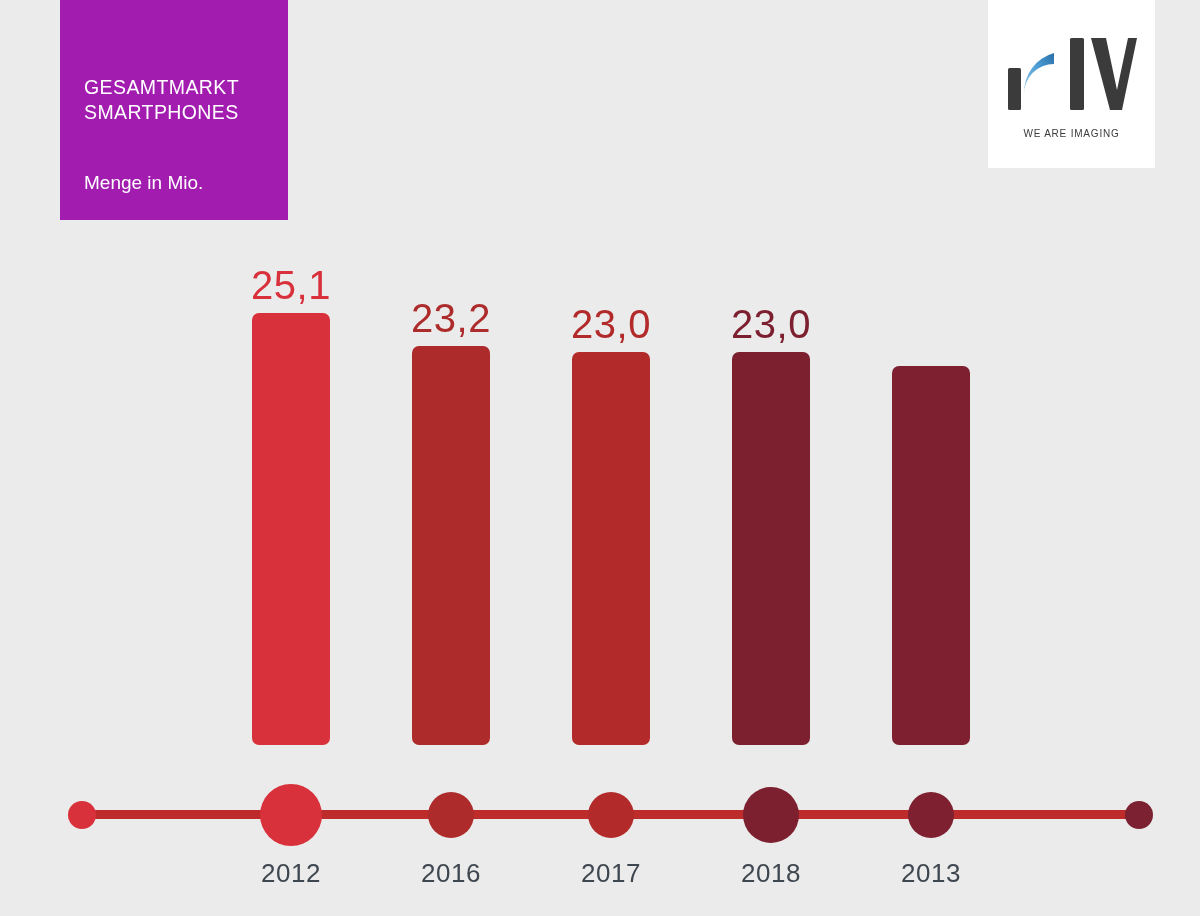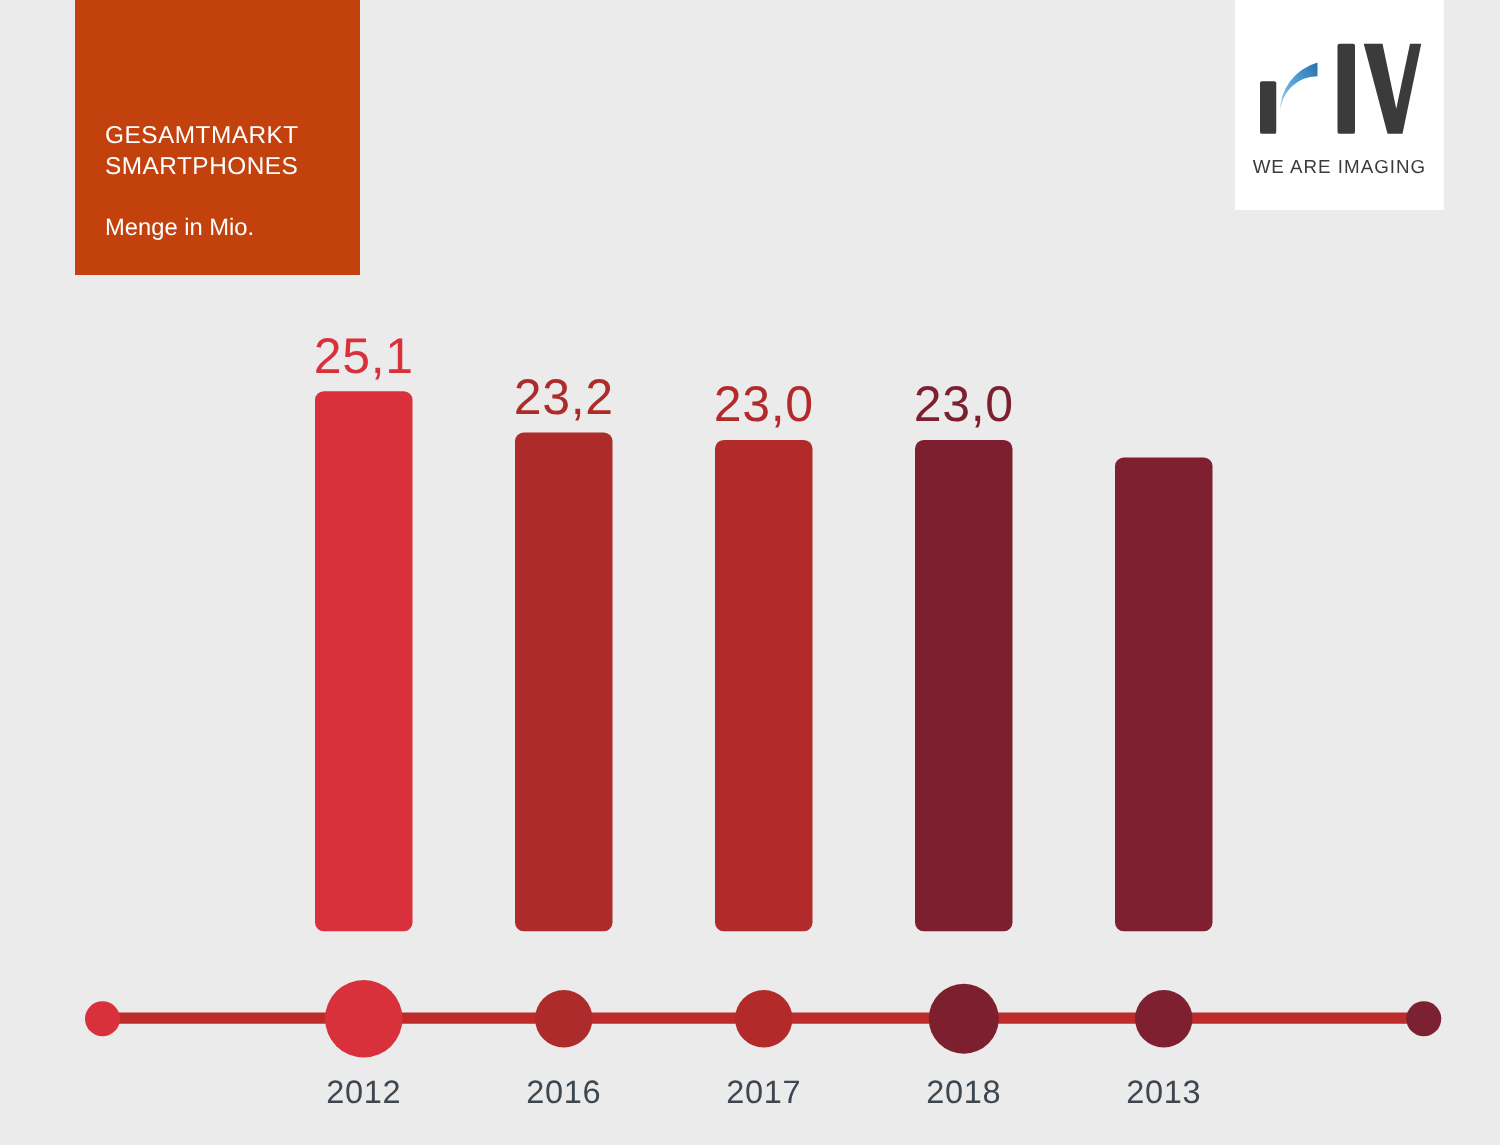--- a/index.html
+++ b/index.html
@@ -61,21 +61,21 @@
     align-items: center;
     justify-content: center;
   }
   #logo-mark {
     width: 132px;
     height: 76px;
     margin-top: 6px;
   }
   #logo-tagline {
     margin-top: 16px;
-    font-size: 15px;
+    font-size: 10px;
     letter-spacing: 0.8px;
     color: #3b3b3b;
     font-family: "Liberation Sans Narrow", "Liberation Sans", sans-serif;
   }
 
   
   #chart {
     position: absolute;
     left: 0;
     top: 0;
@@ -130,21 +130,21 @@
     text-align: center;
     font-size: 26px;
     color: #3e4750;
     font-family: "Liberation Sans Narrow", "Liberation Sans", sans-serif;
     letter-spacing: 0.5px;
   }
 </style>
 </head>
 <body style="background: rgb(235, 235, 235);">
 
-<div id="title-box" style="background: #c2410c;">
+<div id="title-box" style="background: #a21caf; gap: 21px;">
   <div class="main-title">GESAMTMARKT
 SMARTPHONES</div>
   <div class="subtitle">Menge in Mio.</div>
 </div>
 
 <div id="logo-box" style="background: rgb(255, 255, 255);">
   <svg id="logo-mark" viewBox="0 0 132 76" xmlns="http://www.w3.org/2000/svg">
     <defs>
       <linearGradient id="arcgrad" x1="0" y1="1" x2="1" y2="0">
         <stop offset="0%" stop-color="#9ecbe8"></stop>

